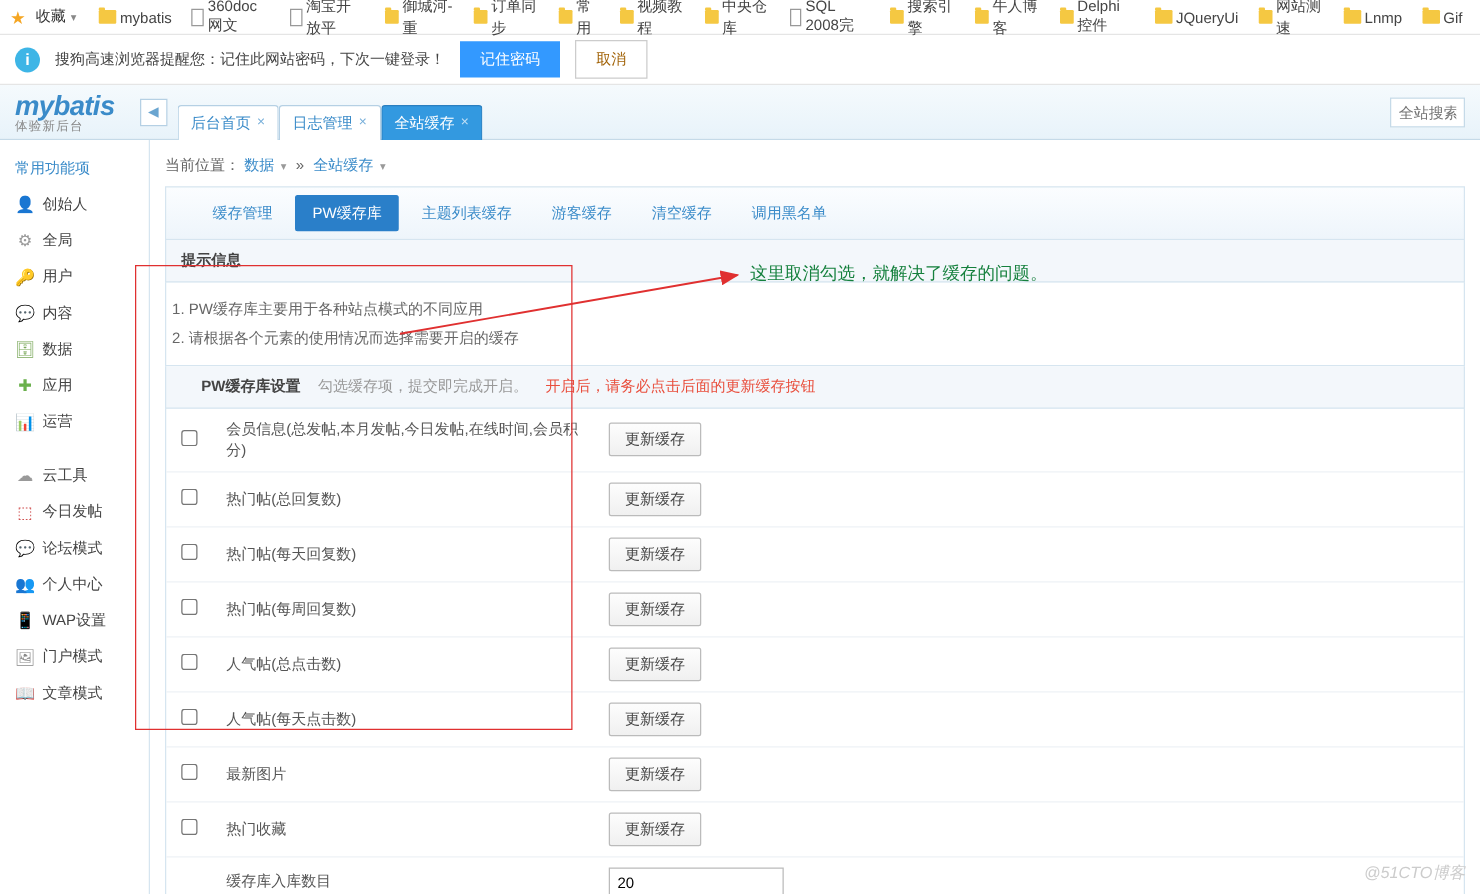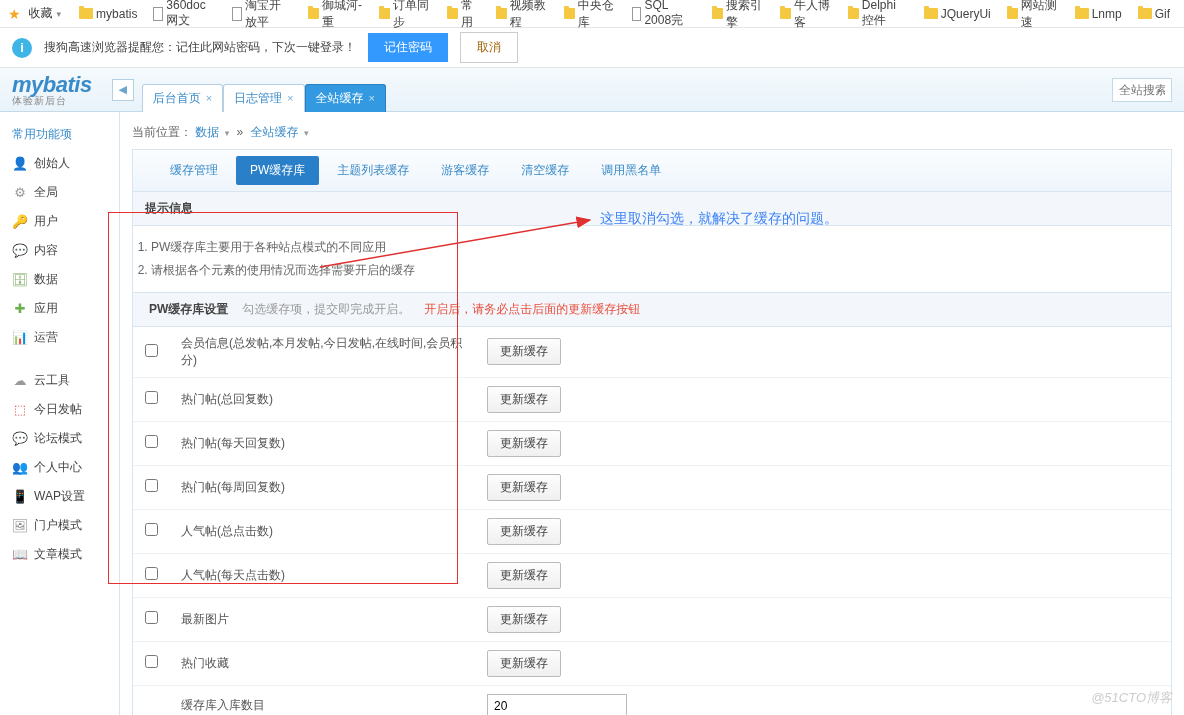--- a/index.html
+++ b/index.html
@@ -32,32 +32,32 @@
 .breadcrumb { padding: 4px 0 8px; color: #666; font-size: 12px; }
 .breadcrumb .link { color: #3a8bc9; cursor: pointer; }
 .breadcrumb .caret { font-size: 9px; color: #999; margin-left: 2px; }
 .subtabs { border: 1px solid #d6e5f0; background: linear-gradient(#fbfdff, #eef5fb); padding: 6px 23px; display: flex; gap: 4px; }
 .subtab { padding: 6px 14px; color: #3a8bc9; cursor: pointer; border-radius: 2px; font-size: 12px; }
 .subtab.active { background: #2a7fc9; color: #fff; }
 .section-head { background: #f3f7fb; border: 1px solid #d6e5f0; border-top: none; padding: 8px 12px; font-weight: bold; color: #444; }
 .tips { border: 1px solid #d6e5f0; border-top: none; padding: 10px 0; color: #666; }
 .tips ol { list-style: decimal; padding-left: 18px; }
 .tips li { line-height: 1.9; }
-.settings-head { background: #f3f7fb; border: 1px solid #d6e5f0; border-top: none; padding: 8px 16px; display: flex; align-items: center; gap: 14px; }
+.settings-head { background: #f3f7fb; border: 1px solid #d6e5f0; border-top: none; padding: 8px 28px; display: flex; align-items: center; gap: 14px; }
 .settings-head .title { font-weight: bold; color: #444; }
 .settings-head .hint { color: #999; }
 .settings-head .warn { color: #e94e3c; }
 .table { border: 1px solid #d6e5f0; border-top: none; }
 .row { display: flex; align-items: center; border-top: 1px solid #eef2f6; padding: 8px 12px; gap: 16px; }
 .row:first-child { border-top: none; }
 .row .chk { width: 20px; }
 .row .label { flex: 0 0 290px; color: #555; }
 .row .btn-update { background: linear-gradient(#fdfdfd,#f0f0f0); border: 1px solid #bbb; padding: 4px 12px; cursor: pointer; font-size: 12px; color: #444; border-radius: 2px; }
 .row input.num { width: 140px; height: 24px; border: 1px solid #bbb; padding: 0 6px; font-size: 12px; }
-.annotation { position: absolute; color: #3b82f6; font-size: 14px; pointer-events: none; }
+.annotation { position: absolute; color: #15803d; font-size: 14px; pointer-events: none; }
 .arrow-svg { position: absolute; pointer-events: none; }
 .red-box { position: absolute; border: 1px solid #e03030; pointer-events: none; }
 .watermark { position: fixed; right: 12px; bottom: 8px; color: #ccc; font-size: 13px; font-style: italic; }
 </style>
 </head>
 <body>
 
 <div class="bookmarks-bar">
   <span class="star">★</span>
   <span>收藏</span>

